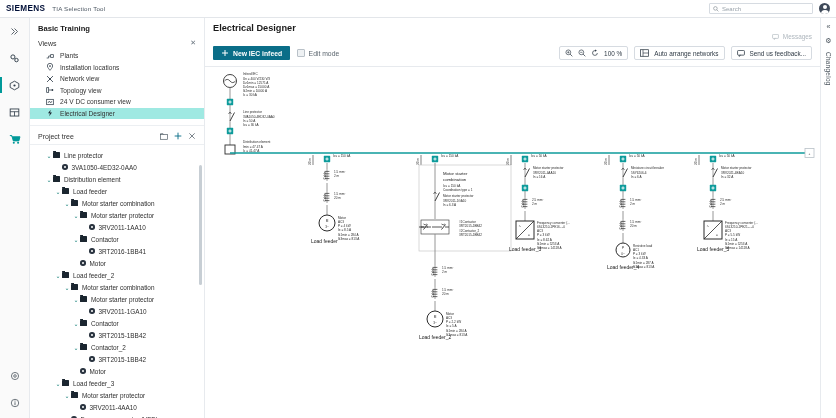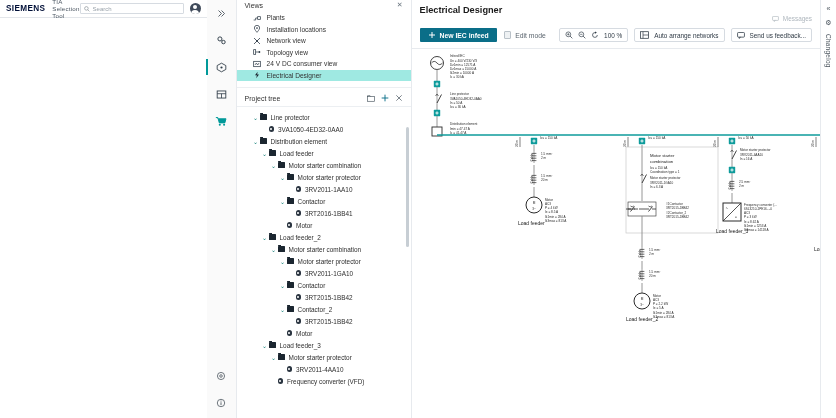--- a/index.html
+++ b/index.html
@@ -1,21 +1,21 @@
 <!DOCTYPE html>
 <html><head>
 <meta charset="utf-8">
 <style>
   * { box-sizing: border-box; margin: 0; padding: 0; }
   html, body {
     width: 836px; height: 418px;
     font-family: "Liberation Sans", sans-serif;
     background: #fff; color: #222; overflow: hidden;
   }
-  #app { position: relative; width: 836px; height: 418px; display: flex; flex-direction: row; border-radius: 19px; }
+  #app { position: relative; width: 836px; height: 418px; display: flex; flex-direction: column; border-radius: 19px; }
 
   
   .topbar {
     height: 18px; flex: 0 0 18px; background: #fff;
     border-bottom: 1px solid #e3e6ea;
     display: flex; align-items: center; padding: 0 6px;
   }
   .brand { font-size: 8.2px; font-weight: bold; letter-spacing: .35px; color: #000f37; }
   .brand-sub { font-size: 6.2px; color: #4a5560; margin-left: 7px; letter-spacing: .2px; }
   .topbar-right { margin-left: auto; display: flex; align-items: center; gap: 6px; }
@@ -197,20 +197,21 @@
       <div class="rail-btn" style="margin-bottom:6px">
         <svg width="10" height="10" viewBox="0 0 14 14">
             <circle cx="7" cy="7" r="5.2" fill="none" stroke="#4a545d" stroke-width="1.1"></circle>
             <line x1="7" y1="6" x2="7" y2="10" stroke="#4a545d" stroke-width="1.2"></line>
             <circle cx="7" cy="4.2" r=".8" fill="#4a545d"></circle>
           </svg>
       </div>
     </div>
 
     <div class="panel">
+      <div class="panel-title">Basic Training</div>
 
       <div class="views-wrap">
         <div class="views-head">
           <span>Views</span>
           <span class="pin">✕</span>
         </div>
         <div id="views-list">
             <div class="view-item">
               <span class="ico">
                 <svg width="8" height="8" viewBox="0 0 12 12">

